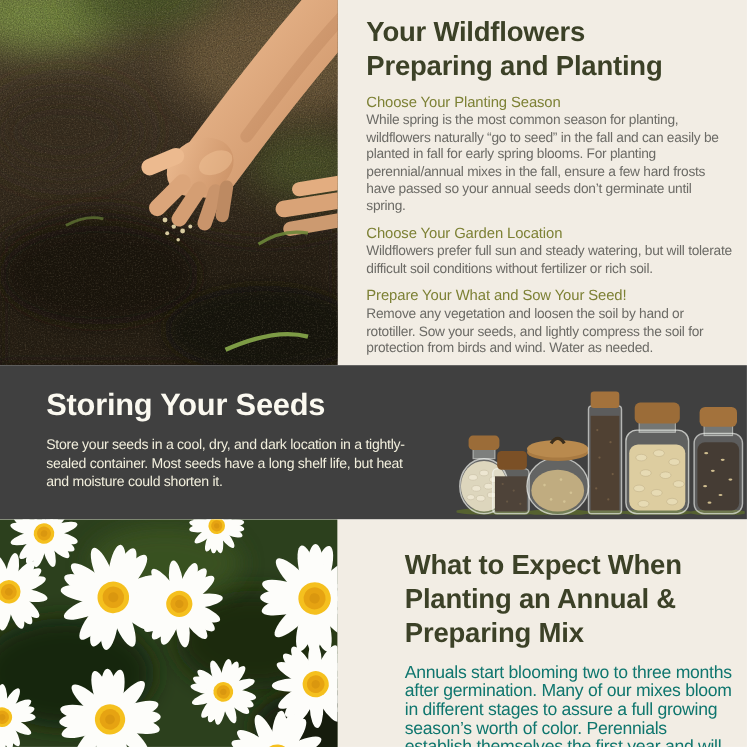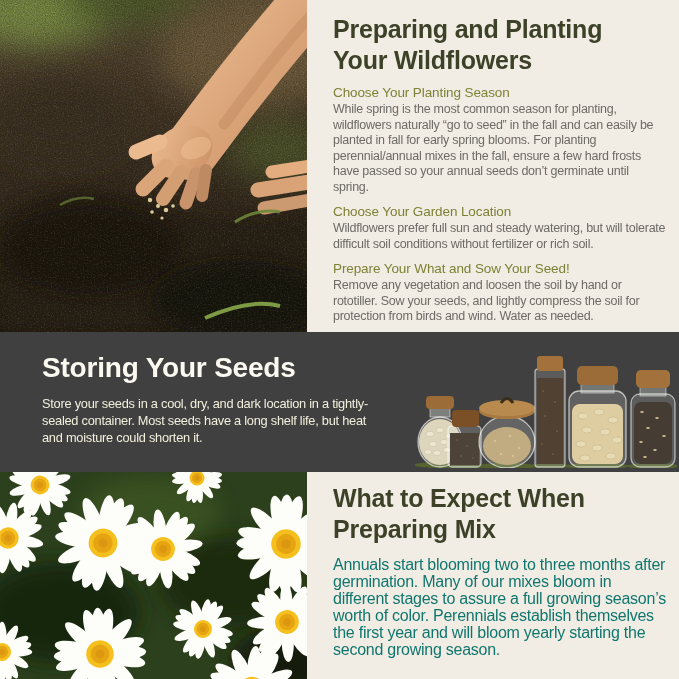--- a/index.html
+++ b/index.html
@@ -17,21 +17,21 @@
   .h-dark{margin:0;color:#3c4127;font-weight:700;font-size:25px;line-height:31px;letter-spacing:-0.2px;}
   .h-dark .hline{display:block;}
   .panel-top .h-dark{margin-top:2px;margin-bottom:5px;}
   .sub-title{margin:8px 0 1px 0;color:#7d8135;font-weight:400;font-size:13.5px;line-height:17px;letter-spacing:-0.1px;}
   .sub-body{margin:0;color:#6c6b66;font-size:12.5px;line-height:15.5px;letter-spacing:-0.25px;}
   .band{height:140px;background:#404040;position:relative;overflow:hidden;}
   .band-text{position:absolute;left:42px;top:20px;width:330px;}
   .band-title{margin:0 0 11px 0;color:#fbf9f0;font-weight:700;font-size:28px;line-height:32px;letter-spacing:-0.2px;}
   .band-body{margin:0;color:#f2efdd;font-size:12.8px;line-height:17px;letter-spacing:-0.25px;}
   .jars{position:absolute;right:2px;bottom:4px;width:262px;height:132px;}
-  .panel-bottom{padding-top:11px;}
+  .panel-bottom{padding-top:27px;margin-left:35px;}
   .panel-bottom .h-dark{margin-bottom:11px;}
   .bottom-body{margin:0;color:#0f766e;font-size:16px;line-height:17px;letter-spacing:-0.25px;}
 </style>
 </head>
 <body>
 
 <div class="page">
 
   <section class="sec sec-top">
     <div class="photo">
@@ -104,22 +104,22 @@
         </g>
         <g fill="none">
           <path d="M235,222 q22,-14 45,-10" stroke="#6d8639" stroke-width="3" opacity="0.9"></path>
           <path d="M205,318 q45,-20 75,-12" stroke="#7d9b45" stroke-width="4"></path>
           <path d="M60,205 q18,-10 34,-6" stroke="#5f7433" stroke-width="2.5" opacity="0.8"></path>
         </g>
       </svg>
     </div>
     <div class="panel panel-top">
       <h1 class="h-dark">
+        <span class="hline">Your Wildflowers</span>
         <span class="hline">Preparing and Planting</span>
-        <span class="hline">Your Wildflowers</span>
       </h1>
       <div class="sub">
         <h3 class="sub-title">Choose Your Planting Season</h3>
         <p class="sub-body">While spring is the most common season for planting, wildflowers naturally “go to seed” in the fall and can easily be planted in fall for early spring blooms. For planting perennial/annual mixes in the fall, ensure a few hard frosts have passed so your annual seeds don’t germinate until spring.</p>
       </div>
       <div class="sub">
         <h3 class="sub-title">Choose Your Garden Location</h3>
         <p class="sub-body">Wildflowers prefer full sun and steady watering, but will tolerate difficult soil conditions without fertilizer or rich soil.</p>
       </div>
       <div class="sub">
@@ -291,19 +291,20 @@
           <use href="#dz" transform="translate(203,157) rotate(10) scale(0.72)"></use>
           <use href="#dz" transform="translate(287,150) rotate(28) scale(0.95)"></use>
           <use href="#dz" transform="translate(252,218) rotate(5) scale(1.05)"></use>
           <use href="#dz" transform="translate(2,180) rotate(60) scale(0.72)"></use>
         </g>
       </svg>
     </div>
     <div class="panel panel-bottom">
       <h2 class="h-dark">
         <span class="hline">What to Expect When</span>
+        <span class="hline">Planting an Annual &amp;</span>
         <span class="hline">Preparing Mix</span>
       </h2>
       <p class="bottom-body">Annuals start blooming two to three months after germination. Many of our mixes bloom in different stages to assure a full growing season’s worth of color. Perennials establish themselves the first year and will bloom yearly starting the second growing season.</p>
     </div>
   </section>
 
 </div>
 
 </body></html>

